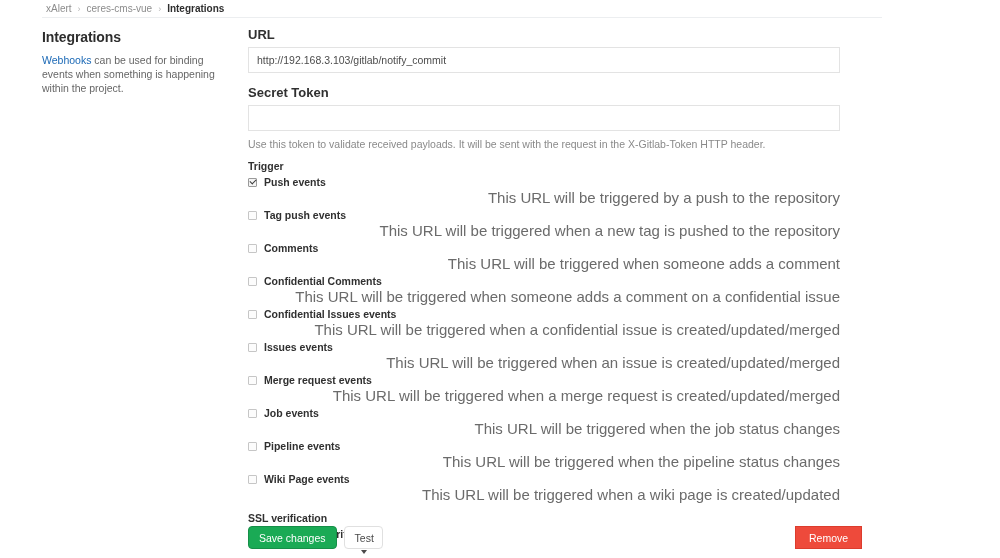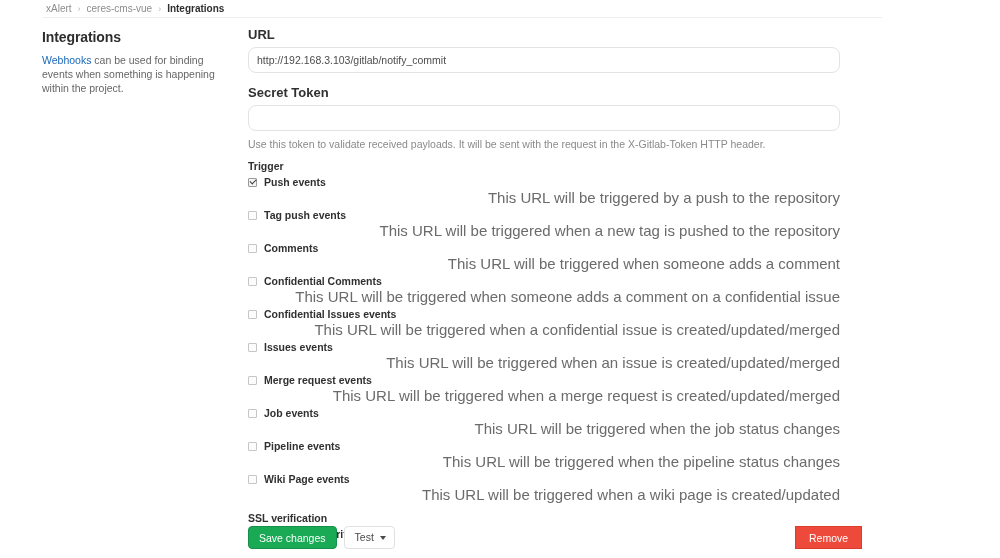--- a/index.html
+++ b/index.html
@@ -89,21 +89,21 @@
     line-height: 14px;
     margin-bottom: 5px;
     display: block;
   }
 
   .text-input {
     display: block;
     width: 592px;
     height: 24px;
     border: 1px solid #e3e3e3;
-    border-radius: 8px;
+    border-radius: 0;
     background: #fff;
     font-family: "Liberation Sans", sans-serif;
     font-size: 10.5px;
     color: #4c4c4c;
     padding: 12px 8px;
     line-height: 22px;
     outline: none;
   }
   .text-input::placeholder { color: #bfbfbf; }
 
@@ -214,20 +214,21 @@
   .btn-test {
     background: #fff;
     color: #4a4a4a;
     border-color: #e0e0e0;
     padding: 6px 8px 6px 10px;
     height: 23px;
     margin-left: 7px;
     display: inline-flex;
     align-items: center;
     gap: 6px;
+    flex-direction: column;
   }
   .caret {
     width: 0; height: 0;
     border-left: 3.5px solid transparent;
     border-right: 3.5px solid transparent;
     border-top: 4px solid #4a4a4a;
     display: inline-block;
   }
   .btn-remove {
     position: absolute;

